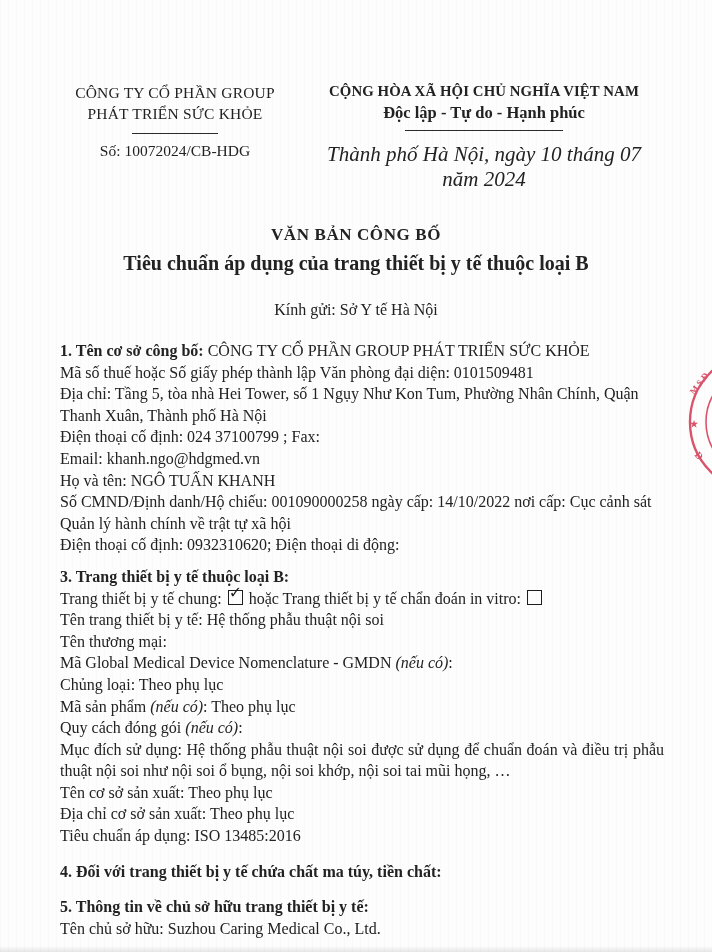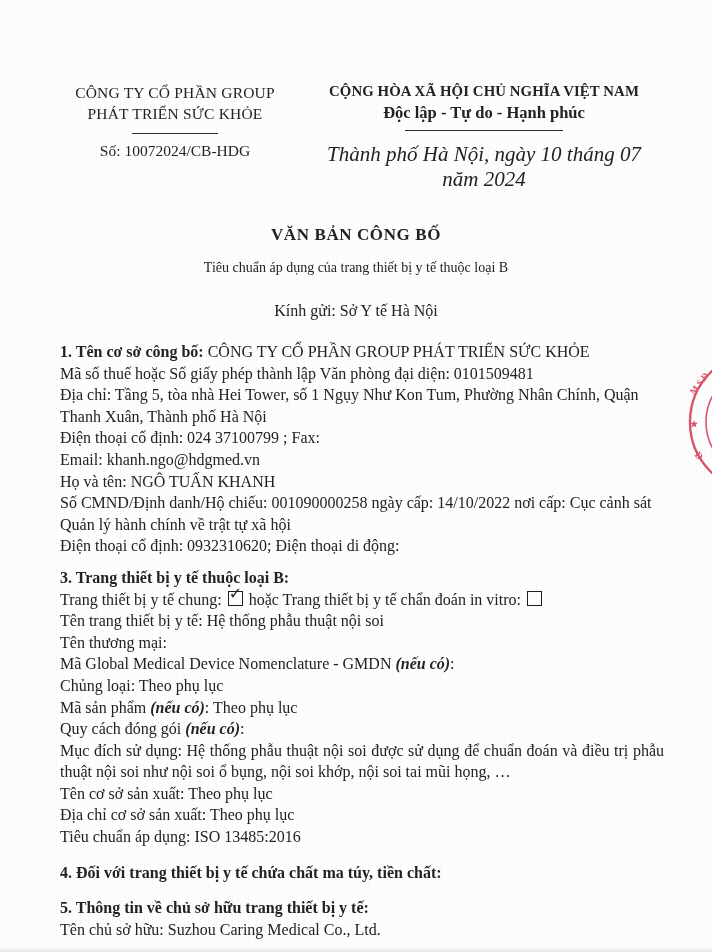--- a/index.html
+++ b/index.html
@@ -30,30 +30,30 @@
 
   .lh-right { width:340px; margin-left:14px; text-align:center; }
   .lh-right .national1 { font-weight:bold; font-size:14.8px; line-height:18px; letter-spacing:0.1px; }
   .lh-right .national2 { font-weight:bold; font-size:16.5px; margin-top:3px; }
   .lh-right .divider { width:158px; border:0; border-top:1.5px solid #2b2b2b; margin:7px auto 11px; }
   .lh-right .dateline { font-style:italic; font-size:21px; }
 
   
   .title-block { text-align:center; }
   .doc-title { margin-top:33px; font-weight:bold; font-size:17px; letter-spacing:0.6px; }
-  .doc-subtitle { margin-top:15px; font-weight:normal; font-size:14px; }
+  .doc-subtitle { margin-top:7px; font-weight:bold; font-size:20px; }
   .salutation { margin-top:26px; font-size:16px; }
 
   
   .body { margin:21px 48px 0 60px; font-size:16px; }
   .body p { margin:0; line-height:21.6px; }
   .sec-gap { margin-top:10px !important; }
   .sec-gap-lg { margin-top:14px !important; }
   .b { font-weight:bold; }
-  .i { font-style:italic;font-weight:bold; }
+  .i { font-style:italic; }
   .justify { text-align:justify; }
 
   
   .checkbox {
     display:inline-block; width:13px; height:13px;
     border:1.6px solid #1d1d1d; vertical-align:-1px;
     position:relative; margin:0 2px;
   }
   .checkbox .tick{
     position:absolute; top:-6px; left:0px;

